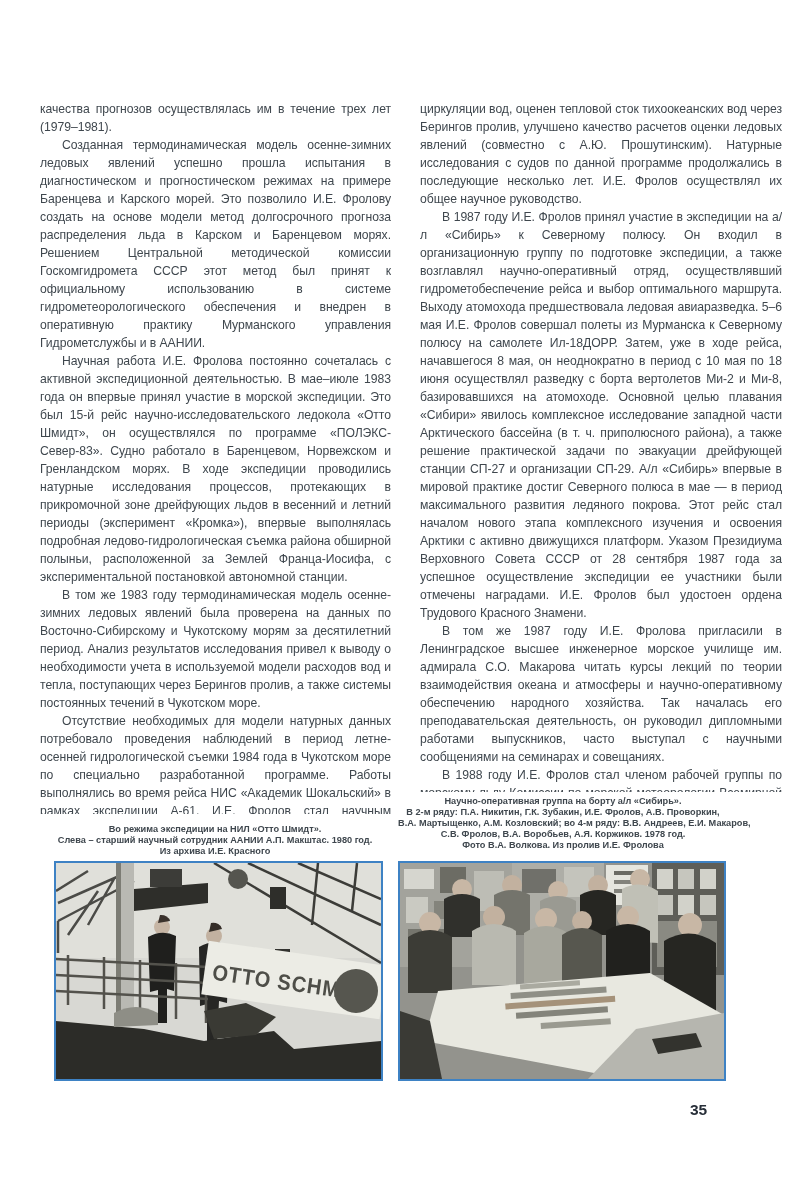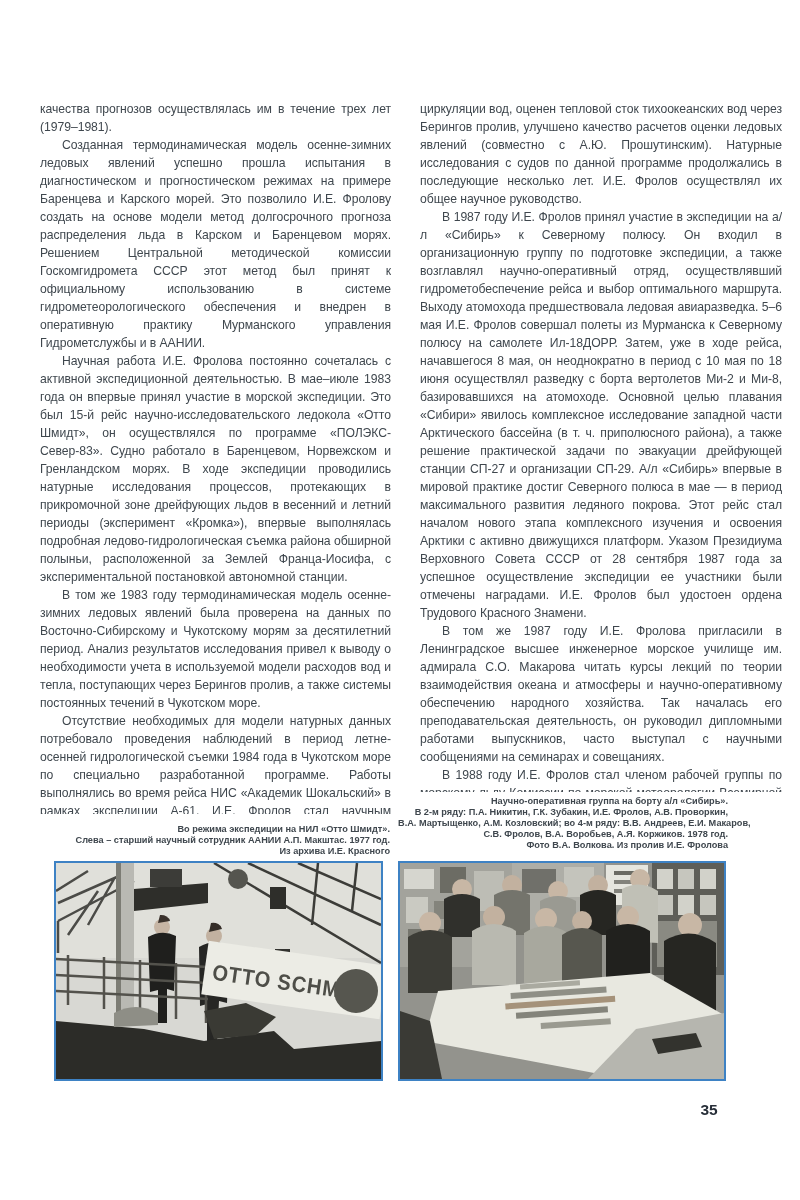--- a/index.html
+++ b/index.html
@@ -9,34 +9,34 @@
   }
   .text-col{
     position:absolute;top:100px;font-size:12.2px;line-height:18px;
     text-align:justify;overflow:hidden;letter-spacing:-0.05px;
   }
   #text-left{left:40px;width:351px;height:714px;}
   #text-right{left:404px;width:362px;height:692px;margin-left:16px;}
   .para{margin:0;}
   .para.indent{text-indent:22px;}
   .caption{
-    position:absolute;text-align:right;font-size:9.2px;font-weight:bold;
+    position:absolute;text-align:center;font-size:9.2px;font-weight:bold;
     line-height:10.9px;color:#3f474e;white-space:nowrap;
   }
   #caption-left{left:40px;top:824px;width:350px;}
   #caption-right{left:398px;top:796px;width:330px;}
   .photo{
     position:absolute;top:861px;height:220px;border:2px solid #3e82c4;
     box-sizing:border-box;background:#d8d8d3;
   }
   #photo-left{left:54px;width:329px;}
   #photo-right{left:398px;width:328px;}
   .photo svg{display:block;width:100%;height:100%;}
   #page-number{
-    position:absolute;left:690px;top:1101px;width:38px;text-align:center;
+    position:absolute;left:690px;top:1101px;width:38px;text-align:left;
     font-size:15.5px;font-weight:bold;color:#272e38;
   }
 </style>
 </head>
 <body>
 
 <div class="text-col" id="text-left">
   <p class="para">качества прогнозов осуществлялась им в течение трех лет (1979–1981).</p>
   <p class="para indent">Созданная термодинамическая модель осенне-зимних ледовых явлений успешно прошла испытания в диагностическом и прогностическом режимах на примере Баренцева и Карского морей. Это позволило И.Е. Фролову создать на основе модели метод долгосрочного прогноза распределения льда в Карском и Баренцевом морях. Решением Центральной методической комиссии Госкомгидромета СССР этот метод был принят к официальному использованию в системе гидрометеорологического обеспечения и внедрен в оперативную практику Мурманского управления Гидрометслужбы и в ААНИИ.</p>
   <p class="para indent">Научная работа И.Е. Фролова постоянно сочеталась с активной экспедиционной деятельностью. В мае–июле 1983 года он впервые принял участие в морской экспедиции. Это был 15-й рейс научно-исследовательского ледокола «Отто Шмидт», он осуществлялся по программе «ПОЛЭКС-Север-83». Судно работало в Баренцевом, Норвежском и Гренландском морях. В ходе экспедиции проводились натурные исследования процессов, протекающих в прикромочной зоне дрейфующих льдов в весенний и летний периоды (эксперимент «Кромка»), впервые выполнялась подробная ледово-гидрологическая съемка района обширной полыньи, расположенной за Землей Франца-Иосифа, с экспериментальной постановкой автономной станции.</p>
@@ -46,21 +46,21 @@
 
 <div class="text-col" id="text-right">
   <p class="para">циркуляции вод, оценен тепловой сток тихоокеанских вод через Берингов пролив, улучшено качество расчетов оценки ледовых явлений (совместно с А.Ю. Прошутинским). Натурные исследования с судов по данной программе продолжались в последующие несколько лет. И.Е. Фролов осуществлял их общее научное руководство.</p>
   <p class="para indent">В 1987 году И.Е. Фролов принял участие в экспедиции на а/л «Сибирь» к Северному полюсу. Он входил в организационную группу по подготовке экспедиции, а также возглавлял научно-оперативный отряд, осуществлявший гидрометобеспечение рейса и выбор оптимального маршрута. Выходу атомохода предшествовала ледовая авиаразведка. 5–6 мая И.Е. Фролов совершал полеты из Мурманска к Северному полюсу на самолете Ил-18ДОРР. Затем, уже в ходе рейса, начавшегося 8 мая, он неоднократно в период с 10 мая по 18 июня осуществлял разведку с борта вертолетов Ми-2 и Ми-8, базировавшихся на атомоходе. Основной целью плавания «Сибири» явилось комплексное исследование западной части Арктического бассейна (в т. ч. приполюсного района), а также решение практической задачи по эвакуации дрейфующей станции СП-27 и организации СП-29. А/л «Сибирь» впервые в мировой практике достиг Северного полюса в мае — в период максимального развития ледяного покрова. Этот рейс стал началом нового этапа комплексного изучения и освоения Арктики с активно движущихся платформ. Указом Президиума Верховного Совета СССР от 28 сентября 1987 года за успешное осуществление экспедиции ее участники были отмечены наградами. И.Е. Фролов был удостоен ордена Трудового Красного Знамени.</p>
   <p class="para indent">В том же 1987 году И.Е. Фролова пригласили в Ленинградское высшее инженерное морское училище им. адмирала С.О. Макарова читать курсы лекций по теории взаимодействия океана и атмосферы и научно-оперативному обеспечению народного хозяйства. Так началась его преподавательская деятельность, он руководил дипломными работами выпускников, часто выступал с научными сообщениями на семинарах и совещаниях.</p>
   <p class="para indent">В 1988 году И.Е. Фролов стал членом рабочей группы по морскому льду Комиссии по морской метеорологии Всемирной метеорологической организации (ВМО) и участвовал в сессии Комиссии, проходившей в Швейцарии. В последующие годы он избирался на</p>
 </div>
 
 <div class="caption" id="caption-left">
   <div>Во режима экспедиции на НИЛ «Отто Шмидт».</div>
-  <div>Слева – старший научный сотрудник ААНИИ А.П. Макштас. 1977 год.</div>
+  <div>Слева – старший научный сотрудник ААНИИ А.П. Макштас. 1980 год.</div>
   <div>Из архива И.Е. Красного</div>
 </div>
 
 <div class="caption" id="caption-right">
   <div>Научно-оперативная группа на борту а/л «Сибирь».</div>
   <div>В 2-м ряду: П.А. Никитин, Г.К. Зубакин, И.Е. Фролов, А.В. Проворкин,</div>
   <div>В.А. Мартыщенко, А.М. Козловский; во 4-м ряду: В.В. Андреев, Е.И. Макаров,</div>
   <div>С.В. Фролов, В.А. Воробьев, А.Я. Коржиков. 1978 год.</div>
   <div>Фото В.А. Волкова. Из пролив И.Е. Фролова</div>
 </div>

